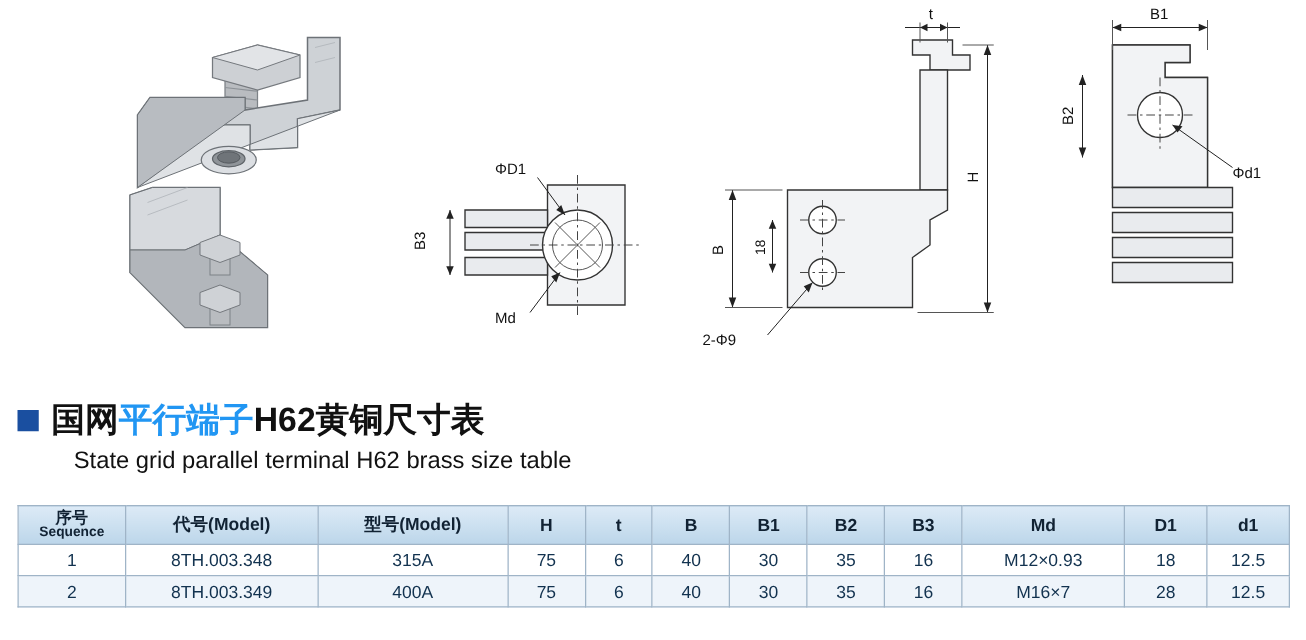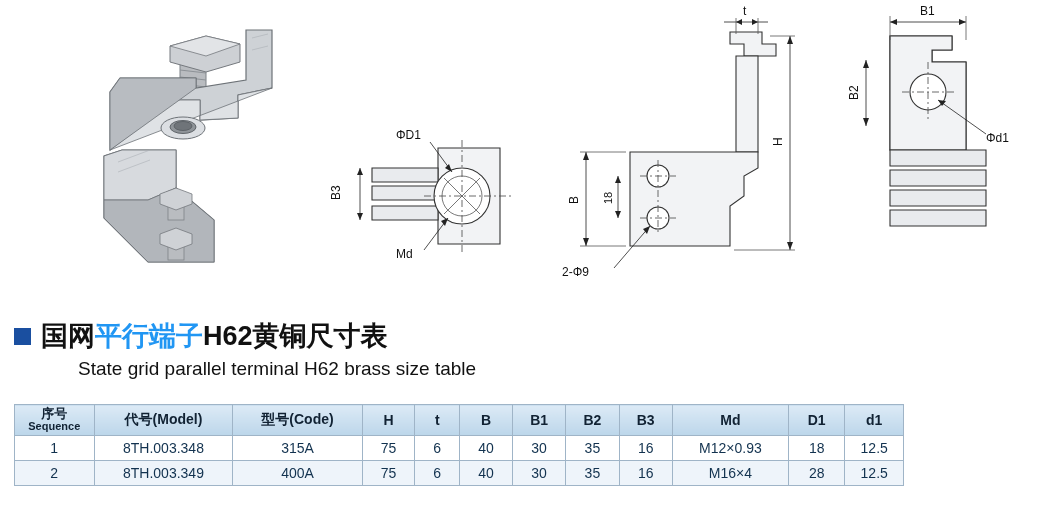--- a/index.html
+++ b/index.html
@@ -23,24 +23,24 @@
   .lbl{font-family:"Liberation Sans", sans-serif;font-size:12px;fill:#111;}
   .lbl-sm{font-family:"Liberation Sans", sans-serif;font-size:11px;fill:#111;}
 
   
   .title-wrap{position:absolute;left:14px;top:318px;width:1020px;}
   .title-row{display:flex;align-items:center;gap:10px;}
   .blue-sq{width:17px;height:17px;background:#1a4fa0;display:inline-block;}
   .title-cn{font-size:27px;font-weight:bold;letter-spacing:0px;color:#111;
             font-family:"Liberation Sans", sans-serif;white-space:nowrap;}
   .title-cn .hl{color:#2196f3;text-align:right;}
-  .title-en{margin-left:64px;margin-top:4px;font-size:19px;color:#111;}
+  .title-en{margin-left:45px;margin-top:4px;font-size:19px;color:#111;}
 
   
-  .tbl{position:absolute;left:14px;top:404px;border-collapse:collapse;width:890px;}
+  .tbl{position:absolute;left:14px;top:404px;border-collapse:collapse;width:1018px;}
   .tbl th,.tbl td{
     border:1px solid #9fb4c7;
     text-align:center;
     font-size:14px;
     color:#12324f;
     height:24px;
     padding:0 2px;
   }
   .tbl thead th{
     background:linear-gradient(#dceaf6,#bcd6ea);
@@ -237,21 +237,21 @@
     <col style="width:66px">
     <col style="width:66px">
   </colgroup>
   <thead>
     <tr>
       <th class="th-two">
         <span>序号</span>
         <span class="sub">Sequence</span>
       </th>
       <th>代号(Model)</th>
-      <th>型号(Code)</th>
+      <th>型号(Model)</th>
       <th>H</th>
       <th>t</th>
       <th>B</th>
       <th>B1</th>
       <th>B2</th>
       <th>B3</th>
       <th>Md</th>
       <th>D1</th>
       <th>d1</th>
     </tr>
@@ -274,18 +274,18 @@
     <tr class="even">
       <td>2</td>
       <td>8TH.003.349</td>
       <td>400A</td>
       <td>75</td>
       <td>6</td>
       <td>40</td>
       <td>30</td>
       <td>35</td>
       <td>16</td>
-      <td>M16×4</td>
+      <td>M16×7</td>
       <td>28</td>
       <td>12.5</td>
     </tr>
   </tbody>
 </table>
 
 </body></html>

